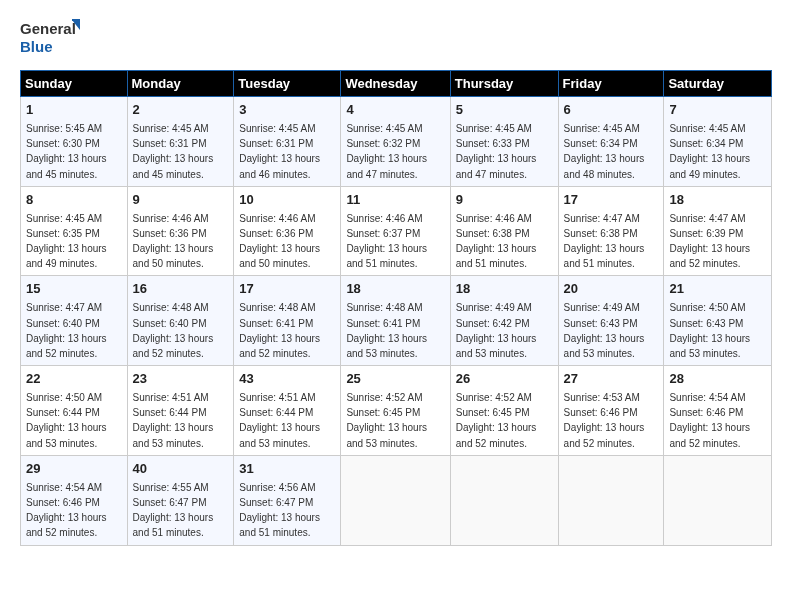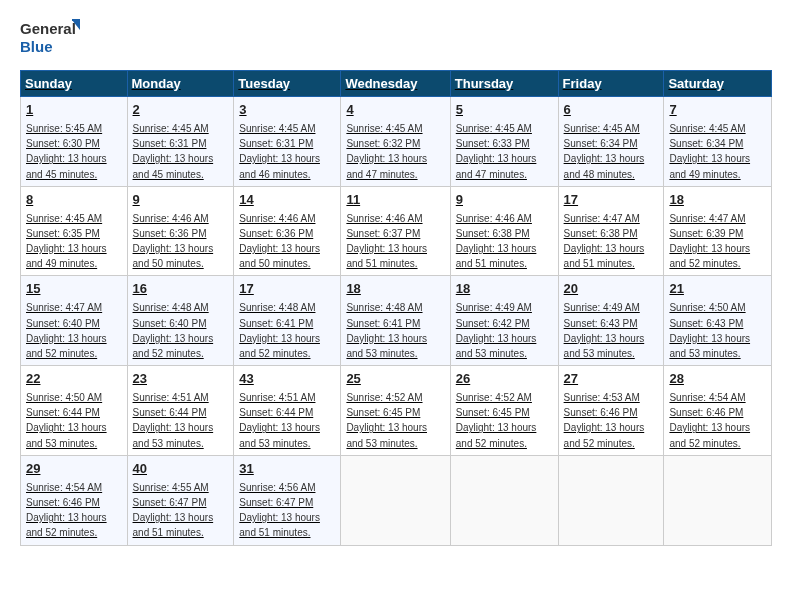--- a/index.html
+++ b/index.html
@@ -8,21 +8,20 @@
       background: #fff;
       width: 792px;
       height: 612px;
       overflow: hidden;
     }
     .page {
       width: 792px;
       height: 612px;
       background: #fff;
       padding: 16px 20px 10px 20px;
-      text-decoration: underline;
     }
     .header {
       display: flex;
       justify-content: space-between;
       align-items: flex-start;
       margin-bottom: 10px;
     }
     .logo {
       display: flex;
       align-items: center;
@@ -40,21 +39,21 @@
     .subtitle {
       font-size: 16px;
       color: #555;
     }
     .calendar {
       width: 100%;
       border-collapse: collapse;
       font-size: 10.5px;
     }
     .calendar thead tr th {
-      background: #0c4a6e;
+      background: #000000;
       color: #fff;
       padding: 5px 4px;
       text-align: left;
       font-size: 13px;
       font-weight: bold;
       border: 1px solid #1a5fa8;
     }
     .calendar tbody tr td {
       border: 1px solid #ccc;
       vertical-align: top;
@@ -122,21 +121,21 @@
           <td><span class="day-num">2</span><span class="day-info">Sunrise: 4:45 AM<br>Sunset: 6:31 PM<br>Daylight: 13 hours<br>and 45 minutes.</span></td>
           <td><span class="day-num">3</span><span class="day-info">Sunrise: 4:45 AM<br>Sunset: 6:31 PM<br>Daylight: 13 hours<br>and 46 minutes.</span></td>
           <td><span class="day-num">4</span><span class="day-info">Sunrise: 4:45 AM<br>Sunset: 6:32 PM<br>Daylight: 13 hours<br>and 47 minutes.</span></td>
           <td><span class="day-num">5</span><span class="day-info">Sunrise: 4:45 AM<br>Sunset: 6:33 PM<br>Daylight: 13 hours<br>and 47 minutes.</span></td>
           <td><span class="day-num">6</span><span class="day-info">Sunrise: 4:45 AM<br>Sunset: 6:34 PM<br>Daylight: 13 hours<br>and 48 minutes.</span></td>
           <td><span class="day-num">7</span><span class="day-info">Sunrise: 4:45 AM<br>Sunset: 6:34 PM<br>Daylight: 13 hours<br>and 49 minutes.</span></td>
         </tr>
         <tr>
           <td><span class="day-num">8</span><span class="day-info">Sunrise: 4:45 AM<br>Sunset: 6:35 PM<br>Daylight: 13 hours<br>and 49 minutes.</span></td>
           <td><span class="day-num">9</span><span class="day-info">Sunrise: 4:46 AM<br>Sunset: 6:36 PM<br>Daylight: 13 hours<br>and 50 minutes.</span></td>
-          <td><span class="day-num">14</span><span class="day-info">Sunrise: 4:46 AM<br>Sunset: 6:36 PM<br>Daylight: 13 hours<br>and 50 minutes.</span></td>
+          <td><span class="day-num">10</span><span class="day-info">Sunrise: 4:46 AM<br>Sunset: 6:36 PM<br>Daylight: 13 hours<br>and 50 minutes.</span></td>
           <td><span class="day-num">11</span><span class="day-info">Sunrise: 4:46 AM<br>Sunset: 6:37 PM<br>Daylight: 13 hours<br>and 51 minutes.</span></td>
           <td><span class="day-num">9</span><span class="day-info">Sunrise: 4:46 AM<br>Sunset: 6:38 PM<br>Daylight: 13 hours<br>and 51 minutes.</span></td>
           <td><span class="day-num">17</span><span class="day-info">Sunrise: 4:47 AM<br>Sunset: 6:38 PM<br>Daylight: 13 hours<br>and 51 minutes.</span></td>
           <td><span class="day-num">18</span><span class="day-info">Sunrise: 4:47 AM<br>Sunset: 6:39 PM<br>Daylight: 13 hours<br>and 52 minutes.</span></td>
         </tr>
         <tr>
           <td><span class="day-num">15</span><span class="day-info">Sunrise: 4:47 AM<br>Sunset: 6:40 PM<br>Daylight: 13 hours<br>and 52 minutes.</span></td>
           <td><span class="day-num">16</span><span class="day-info">Sunrise: 4:48 AM<br>Sunset: 6:40 PM<br>Daylight: 13 hours<br>and 52 minutes.</span></td>
           <td><span class="day-num">17</span><span class="day-info">Sunrise: 4:48 AM<br>Sunset: 6:41 PM<br>Daylight: 13 hours<br>and 52 minutes.</span></td>
           <td><span class="day-num">18</span><span class="day-info">Sunrise: 4:48 AM<br>Sunset: 6:41 PM<br>Daylight: 13 hours<br>and 53 minutes.</span></td>

